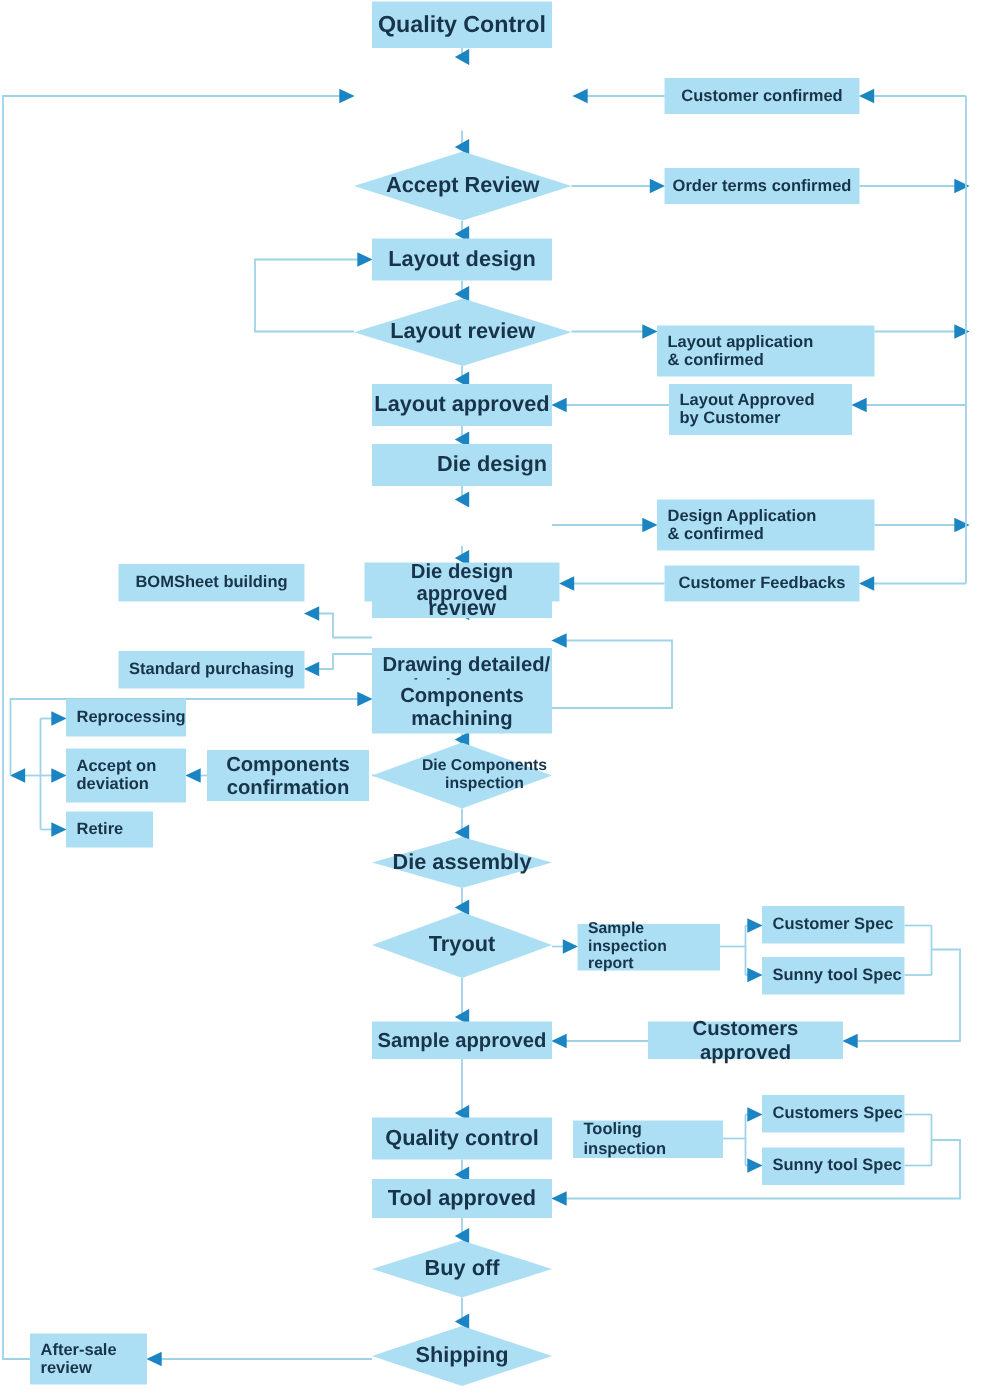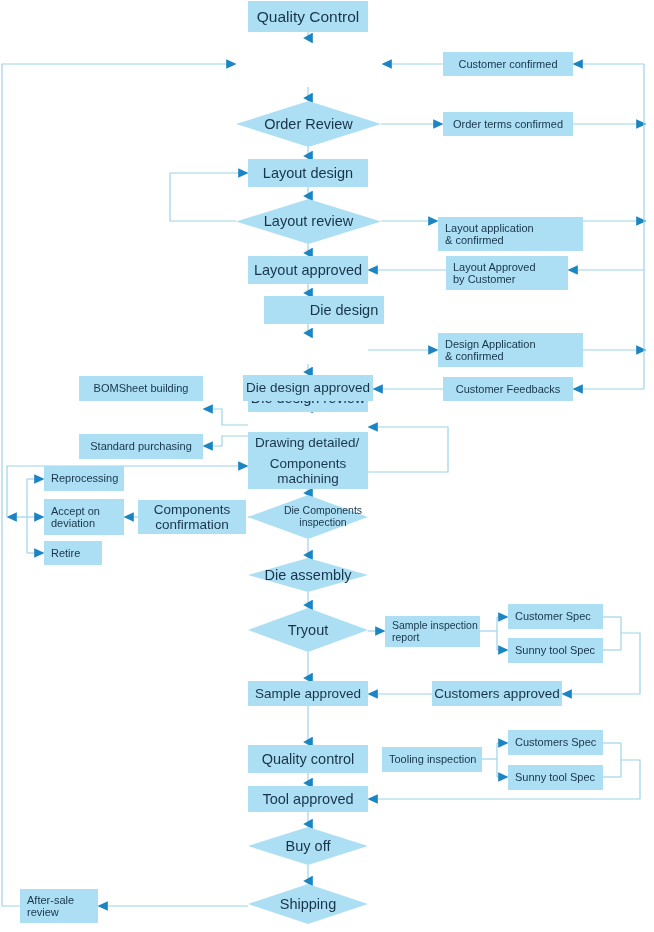--- a/index.html
+++ b/index.html
@@ -10,20 +10,21 @@
   }
   body {
     font-family: "Liberation Sans", sans-serif;
   }
   #canvas {
     position: relative;
     width: 654px;
     height: 932px;
     background: #ffffff;
     overflow: hidden;
+    font-weight: bold;
   }
   #svg-layer {
     position: absolute;
     left: 0;
     top: 0;
     width: 654px;
     height: 932px;
     pointer-events: none;
   }
   .node {
@@ -167,21 +168,21 @@
     <span class="label">Quality Control</span>
   </div>
 
 
   <div class="node rect fs12" style="left:443px;top:52px;width:130px;height:24px;">
     <span class="label">Customer confirmed</span>
   </div>
 
   <div class="node diamond fs15" style="left:236px;top:101px;width:145px;height:46px;">
     <div class="dia-shape"></div>
-    <span class="label">Order Review</span>
+    <span class="label">Accept Review</span>
   </div>
 
   <div class="node rect fs12" style="left:443px;top:112px;width:130px;height:24px;">
     <span class="label">Order terms confirmed</span>
   </div>
 
   <div class="node rect fs15" style="left:248px;top:159px;width:120px;height:28px;">
     <span class="label">Layout design</span>
   </div>
 
@@ -197,21 +198,21 @@
 
   <div class="node rect fs15" style="left:248px;top:256px;width:120px;height:28px;">
     <span class="label">Layout approved</span>
   </div>
 
   <div class="node rect left-align fs12" style="left:446px;top:256px;width:122px;height:34px;">
     <span class="label">Layout Approved
 by Customer</span>
   </div>
 
-  <div class="node rect fs15" style="left:264px;top:296px;width:120px;height:28px;padding-left:40px;">
+  <div class="node rect fs15" style="left:248px;top:296px;width:120px;height:28px;padding-left:40px;">
     <span class="label">Die design</span>
   </div>
 
   <div class="node rect fs15" style="left:248px;top:336px;width:120px;height:28px;margin-top:48px;">
     <span class="label">Die design review</span>
   </div>
 
   <div class="node rect left-align fs12" style="left:438px;top:333px;width:145px;height:34px;">
     <span class="label">Design Application
 &amp; confirmed</span>

